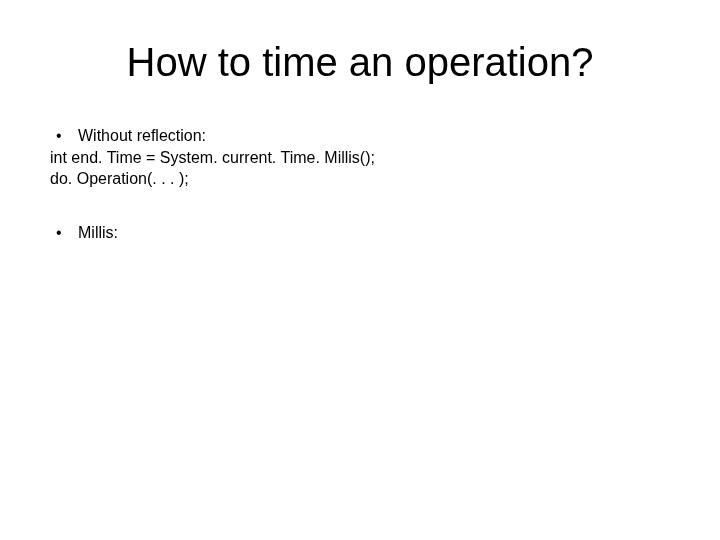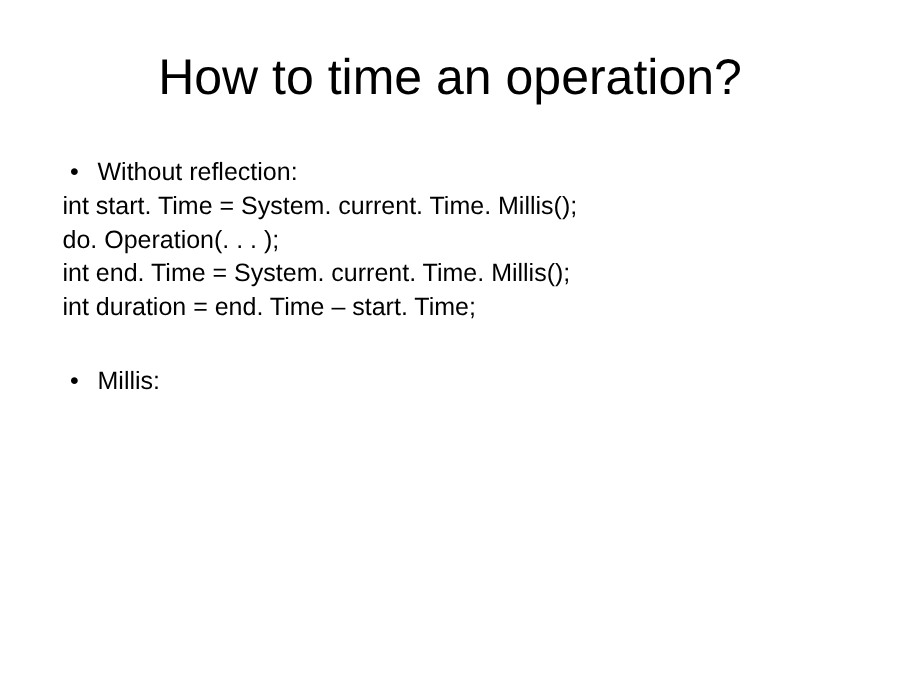--- a/index.html
+++ b/index.html
@@ -18,21 +18,21 @@
     height: 416px;
     padding: 30px 50px 40px 50px;
   }
   .title {
     font-size: 40px;
     text-align: center;
     margin: 10px 0 40px 0;
     font-weight: normal;
   }
   .body {
-    font-size: 20px;
+    font-size: 16px;
     line-height: 1.35;
   }
   .bullet {
     padding-left: 28px;
     position: relative;
   }
   .bullet::before {
     content: "•";
     position: absolute;
     left: 6px;
@@ -52,23 +52,21 @@
 </head>
 <body>
 
 <div class="slide">
 
   <h1 class="title">How to time an operation?</h1>
 
   <div class="body">
 
     <div class="bullet">Without reflection:</div>
-    <div class="plain">int start. Time = System. current. Time. Millis();</div>
+    <div class="plain">int end. Time = System. current. Time. Millis();</div>
     <div class="plain">do. Operation(. . . );</div>
-    <div class="plain">int end. Time = System. current. Time. Millis();</div>
-    <div class="plain">int duration = end. Time – start. Time;</div>
 
     <div class="spacer"></div>
 
     <div class="bullet">Millis:</div>
 
   </div>
 </div>
 
 </body></html>

